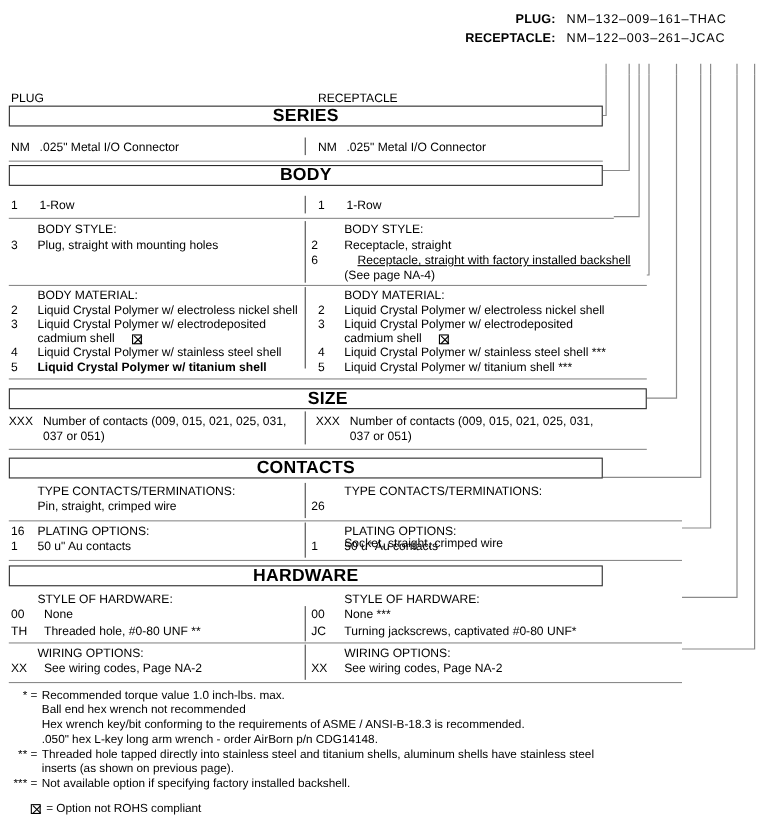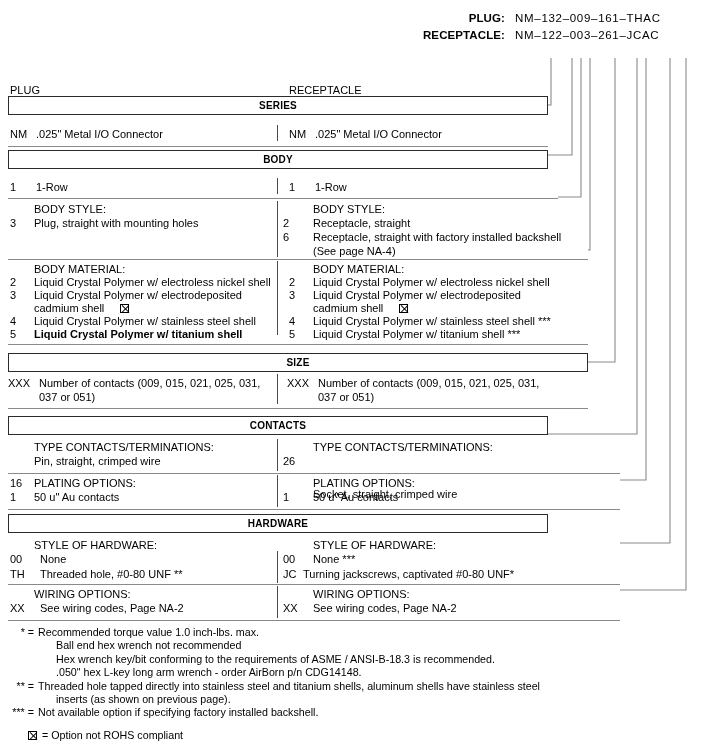--- a/index.html
+++ b/index.html
@@ -66,21 +66,21 @@
 
   
   .banner {
     position: absolute;
     border: 1.6px solid #2b2b2b;
     box-sizing: border-box;
     height: 19px;
     line-height: 17px;
     text-align: center;
     font-weight: bold;
-    font-size: 10px;
+    font-size: 16px;
     letter-spacing: 0.2px;
     background: #fff;
   }
 
   
   .rule {
     position: absolute;
     height: 0;
     border-top: 1.1px solid #8a8a8a;
   }
@@ -121,21 +121,21 @@
     align-items: flex-start;
   }
   .fn-mark {
     width: 34px;
     text-align: right;
     flex: 0 0 34px;
     padding-right: 4px;
     white-space: pre;
   }
   .fn-text { flex: 1; }
-  .fn-cont { padding-left: 26px; margin-left: 30px; }
+  .fn-cont { padding-left: 38px; }
 
   .rohs-note {
     position: absolute;
     left: 28px;
     top: 729px;
     font-size: 10.7px;
     display: flex;
     align-items: center;
     gap: 5px;
   }
@@ -247,21 +247,21 @@
   <span class="code" style="left:0;">3</span>
   <span class="txt" style="left:24px;">Plug, straight with mounting holes</span>
 </div>
 
 <div class="opt" style="left:283px; top:217px;">
   <span class="code" style="left:0;">2</span>
   <span class="txt" style="left:30px;">Receptacle, straight</span>
 </div>
 <div class="opt" style="left:283px; top:231px;">
   <span class="code" style="left:0;">6</span>
-  <span class="txt" style="left:30px;">Receptacle, straight with factory installed backshell</span>
+  <span class="txt" style="left:42px;text-decoration:underline;">Receptacle, straight with factory installed backshell</span>
 </div>
 <div class="opt" style="left:283px; top:245px;">
   <span class="txt" style="left:30px;">(See page NA-4)</span>
 </div>
 
 <div class="rule" style="left:8px; top:259px; width:580px;"></div>
 
 <div class="hdr-label" style="left:34px; top:263px;">BODY MATERIAL:</div>
 <div class="hdr-label" style="left:313px; top:263px;">BODY MATERIAL:</div>
 
@@ -381,21 +381,21 @@
   <span class="code" style="left:0;">TH</span>
   <span class="txt" style="left:30px;">Threaded hole, #0-80 UNF  **</span>
 </div>
 
 <div class="opt" style="left:283px; top:553px;">
   <span class="code" style="left:0;">00</span>
   <span class="txt" style="left:30px;">None  ***</span>
 </div>
 <div class="opt" style="left:283px; top:568px;">
   <span class="code" style="left:0;">JC</span>
-  <span class="txt" style="left:20px;">Turning jackscrews, captivated #0-80 UNF*</span>
+  <span class="txt" style="left:30px;">Turning jackscrews, captivated #0-80 UNF*</span>
 </div>
 
 <div class="rule" style="left:8px; top:584px; width:612px;"></div>
 
 <div class="hdr-label" style="left:34px; top:588px;">WIRING OPTIONS:</div>
 <div class="hdr-label" style="left:313px; top:588px;">WIRING OPTIONS:</div>
 
 <div class="vtick" style="left:277px; top:586px; height:32px;"></div>
 
 <div class="opt" style="left:10px; top:602px;">

